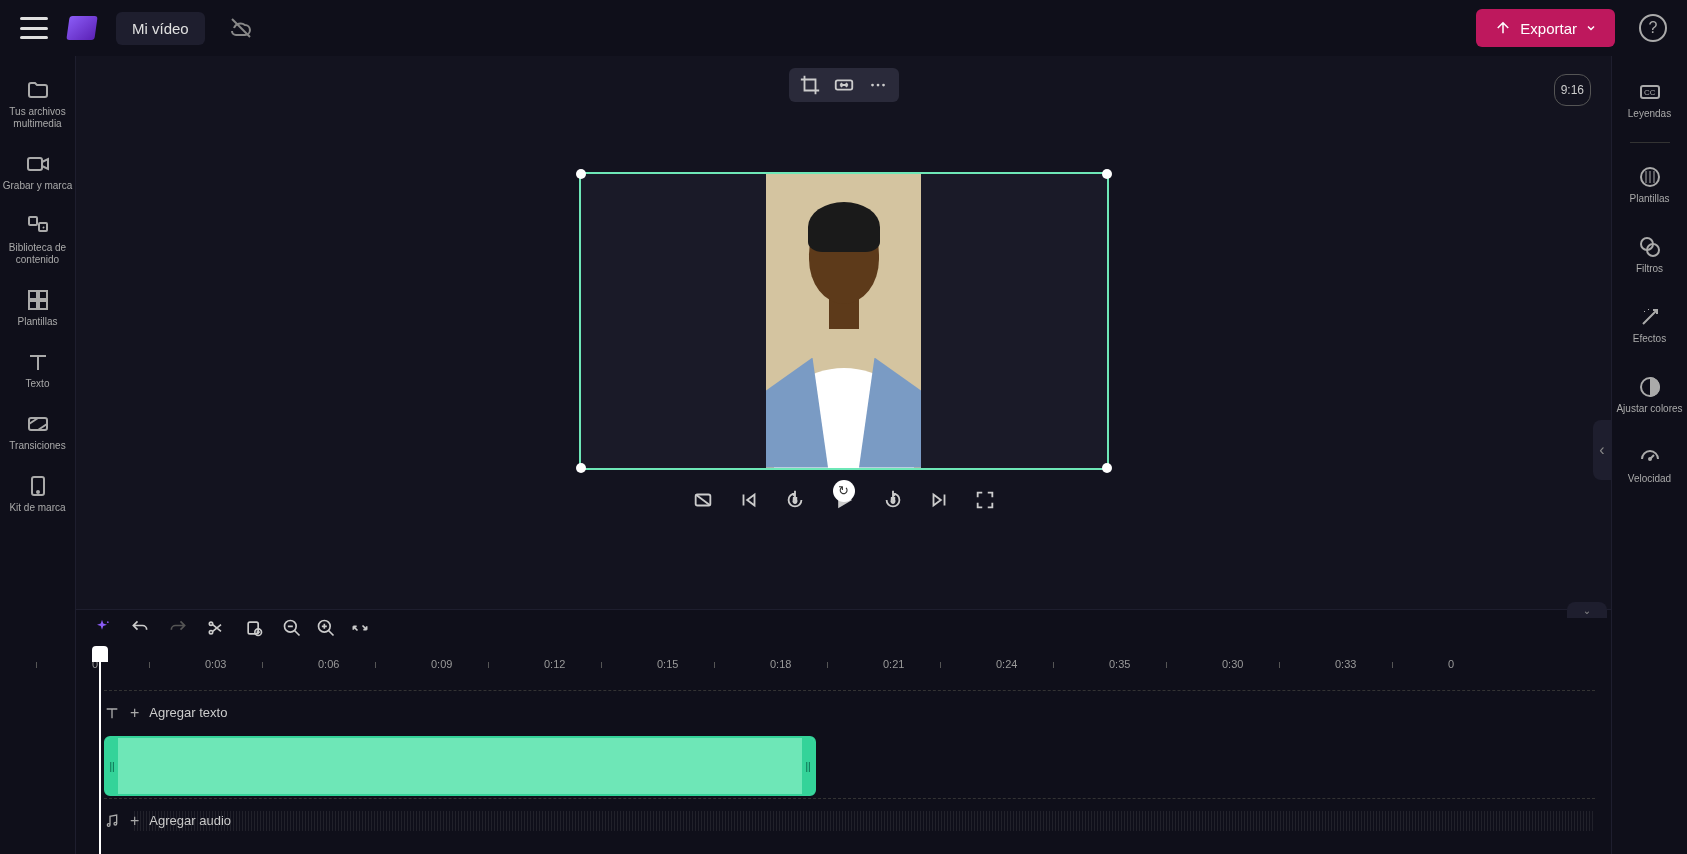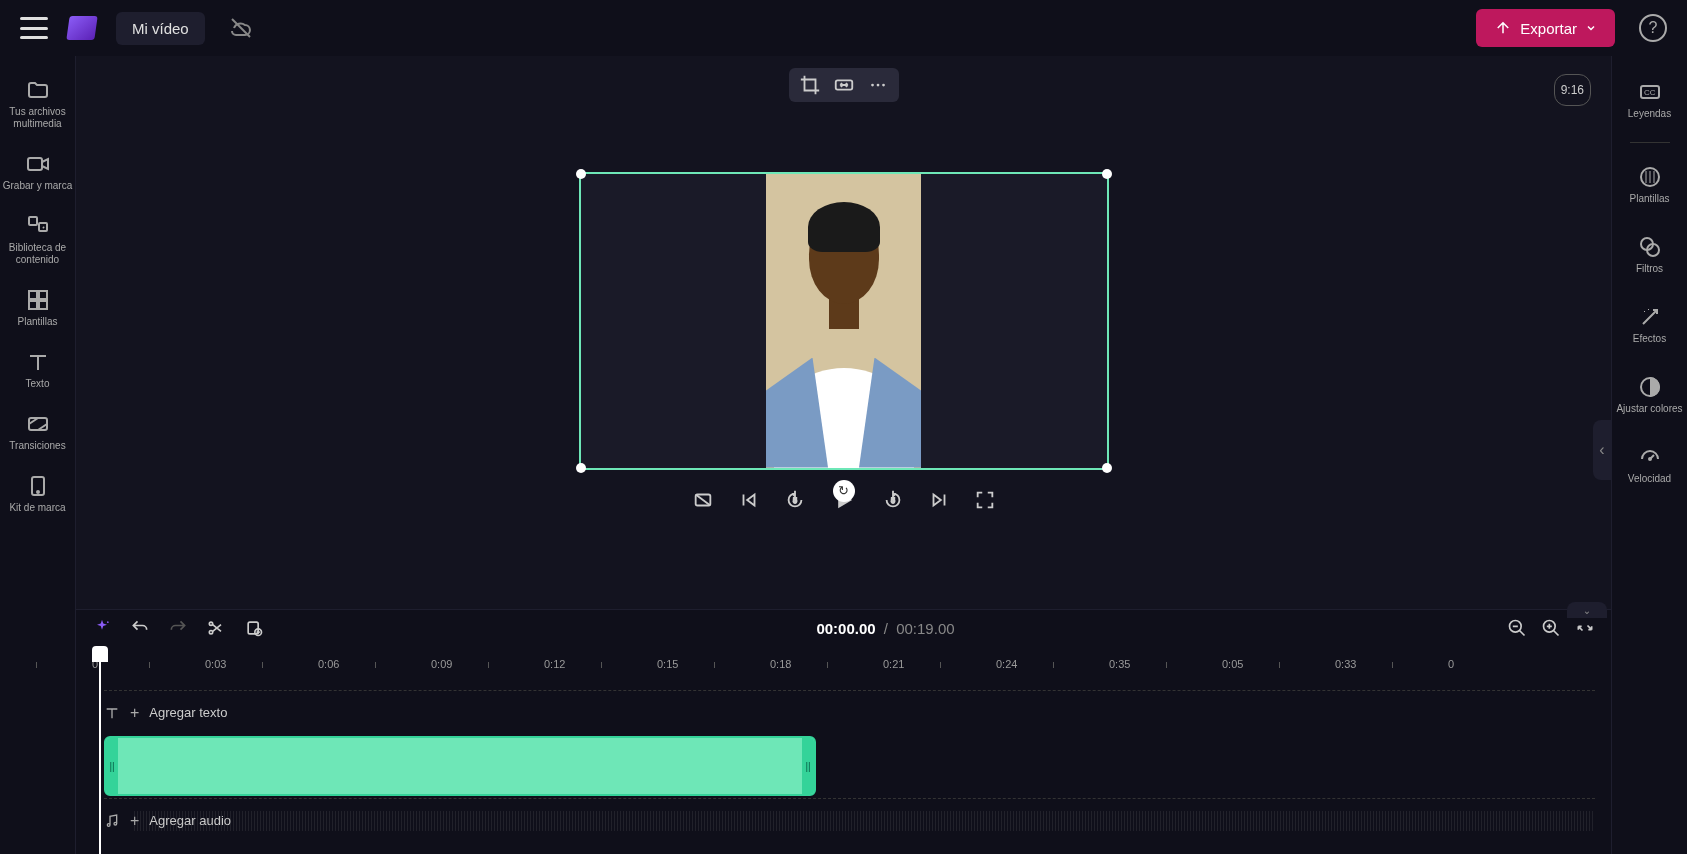--- a/index.html
+++ b/index.html
@@ -254,25 +254,20 @@
         <svg class="tl-ico" viewBox="0 0 24 24" fill="none" stroke="currentColor" stroke-width="2">
             <circle cx="6" cy="7" r="2"></circle>
             <circle cx="6" cy="17" r="2"></circle>
             <path d="M8 8l10 8M8 16l10-8"></path>
           </svg>
         <svg class="tl-ico" viewBox="0 0 24 24" fill="none" stroke="currentColor" stroke-width="2">
             <rect x="5" y="5" width="12" height="14" rx="2"></rect>
             <circle cx="17" cy="17" r="4"></circle>
             <path d="M17 15v4M15 17h4"></path>
           </svg>
-        <div class="tl-time">
-          <span class="cur">00:00.00</span>
-          <span class="sep">/</span>
-          <span class="dur">00:19.00</span>
-        </div>
         <div class="tl-zoom">
           <svg class="tl-ico" viewBox="0 0 24 24" fill="none" stroke="currentColor" stroke-width="2">
               <circle cx="10" cy="10" r="7"></circle>
               <path d="M21 21l-6-6M7 10h6"></path>
             </svg>
           <svg class="tl-ico" viewBox="0 0 24 24" fill="none" stroke="currentColor" stroke-width="2">
               <circle cx="10" cy="10" r="7"></circle>
               <path d="M21 21l-6-6M7 10h6M10 7v6"></path>
             </svg>
           <svg class="tl-ico" viewBox="0 0 24 24" fill="none" stroke="currentColor" stroke-width="2">
@@ -287,21 +282,21 @@
           <div class="ruler-mark">0</div>
           <div class="ruler-mark">0:03</div>
           <div class="ruler-mark">0:06</div>
           <div class="ruler-mark">0:09</div>
           <div class="ruler-mark">0:12</div>
           <div class="ruler-mark">0:15</div>
           <div class="ruler-mark">0:18</div>
           <div class="ruler-mark">0:21</div>
           <div class="ruler-mark">0:24</div>
           <div class="ruler-mark">0:35</div>
-          <div class="ruler-mark">0:05</div>
+          <div class="ruler-mark">0:30</div>
           <div class="ruler-mark">0:33</div>
           <div class="ruler-mark">0</div>
         </div>
       </div>
 
       <div class="tracks">
         <div class="track">
           <svg class="t-ico" viewBox="0 0 24 24" fill="none" stroke="currentColor" stroke-width="2">
               <path d="M4 6h16M12 6v14"></path>
             </svg>

